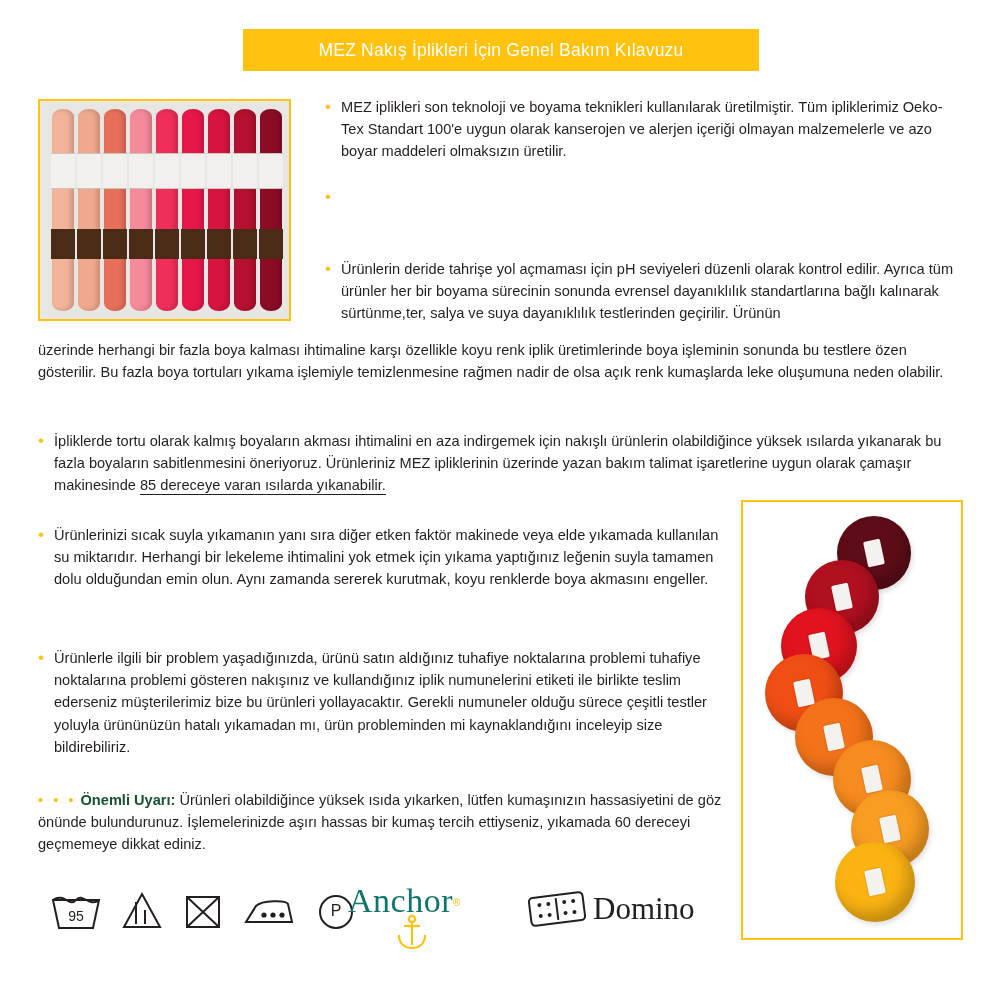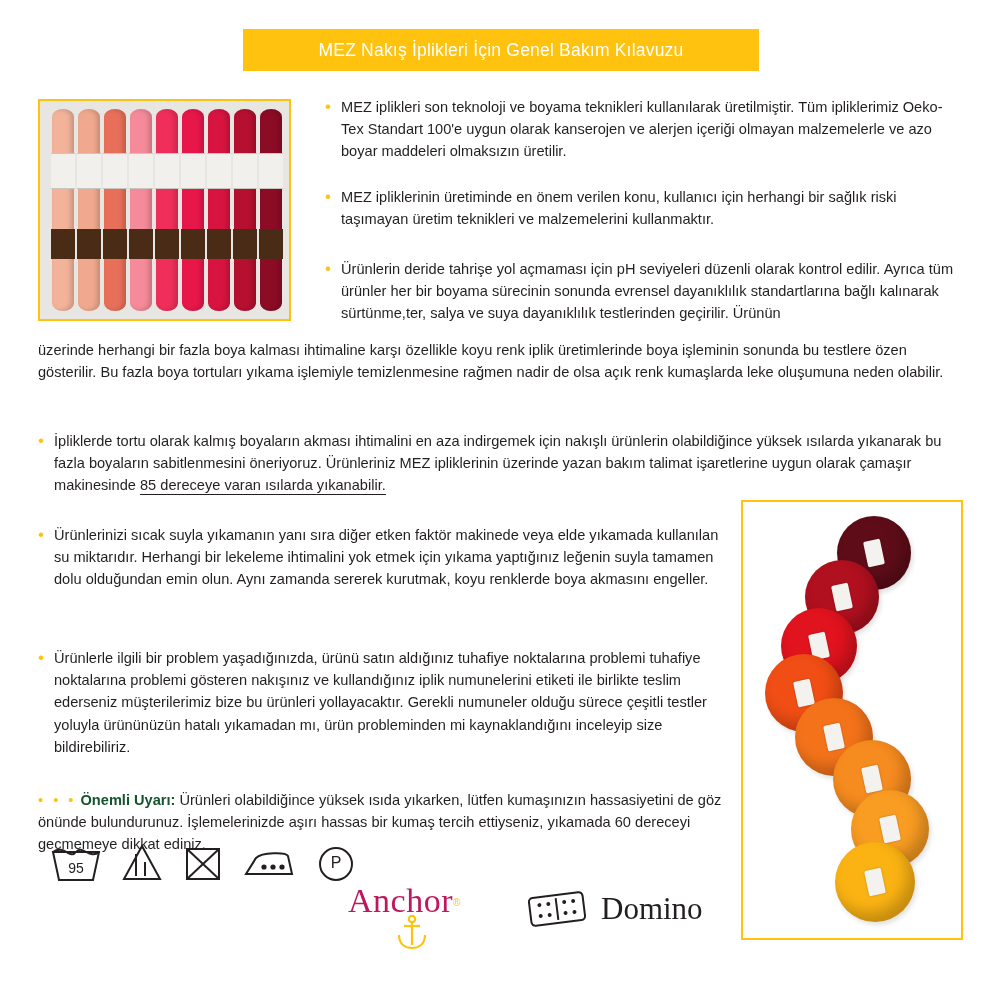--- a/index.html
+++ b/index.html
@@ -145,56 +145,56 @@
   }
   .warn-dots {
     color: #ffc20e;
     letter-spacing: 3px;
   }
 
   
   .care-row {
     position: absolute;
     left: 50px;
-    top: 840px;
+    top: 888px;
     display: flex;
     align-items: flex-end;
     gap: 18px;
   }
   .care-sym { position: relative; }
 
   
   .anchor-logo {
     position: absolute;
     left: 348px;
     top: 884px;
     width: 150px;
     height: 72px;
     color: #ffc20e;
   }
   .anchor-word {
     font-family: "Liberation Serif", serif;
     font-size: 34px;
     letter-spacing: 0.5px;
-    color: #be185d;
+    color: #0f766e;
     line-height: 1;
   }
   .anchor-reg {
     font-size: 10px;
     vertical-align: super;
   }
 
   
   .domino-logo {
     position: absolute;
     left: 529px;
     top: 893px;
     display: flex;
     align-items: center;
-    gap: 16px;
+    gap: 8px;
   }
   .domino-word {
     font-family: "Liberation Serif", serif;
     font-size: 31px;
     color: #231f20;
     line-height: 1;
   }
   .domino-tile {
     width: 52px;
     height: 26px;
@@ -300,21 +300,20 @@
   <div class="txt" style="left:325px; top:96px; width:638px;">
     <p class="para">
       <span class="bullet-dot">•</span>
       <span>MEZ iplikleri son teknoloji ve boyama teknikleri kullanılarak üretilmiştir. Tüm ipliklerimiz Oeko-Tex Standart 100'e uygun olarak kanserojen ve alerjen içeriği olmayan malzemelerle ve azo boyar maddeleri olmaksızın üretilir.</span>
     </p>
   </div>
 
   <div class="txt" style="left:325px; top:186px; width:638px;">
     <p class="para">
       <span class="bullet-dot">•</span>
-      <span>MEZ ipliklerinin üretiminde en önem verilen konu, kullanıcı için herhangi bir sağlık riski taşımayan üretim teknikleri ve malzemelerini kullanmaktır.</span>
     </p>
   </div>
 
   <div class="txt" style="left:325px; top:258px; width:638px;">
     <p class="para">
       <span class="bullet-dot">•</span>
       <span>Ürünlerin deride tahrişe yol açmaması için pH seviyeleri düzenli olarak kontrol edilir. Ayrıca tüm ürünler her bir boyama sürecinin sonunda evrensel dayanıklılık standartlarına bağlı kalınarak sürtünme,ter, salya ve suya dayanıklılık testlerinden geçirilir. Ürünün</span>
     </p>
   </div>
   <div class="txt" style="left:38px; top:339px; width:925px;">

